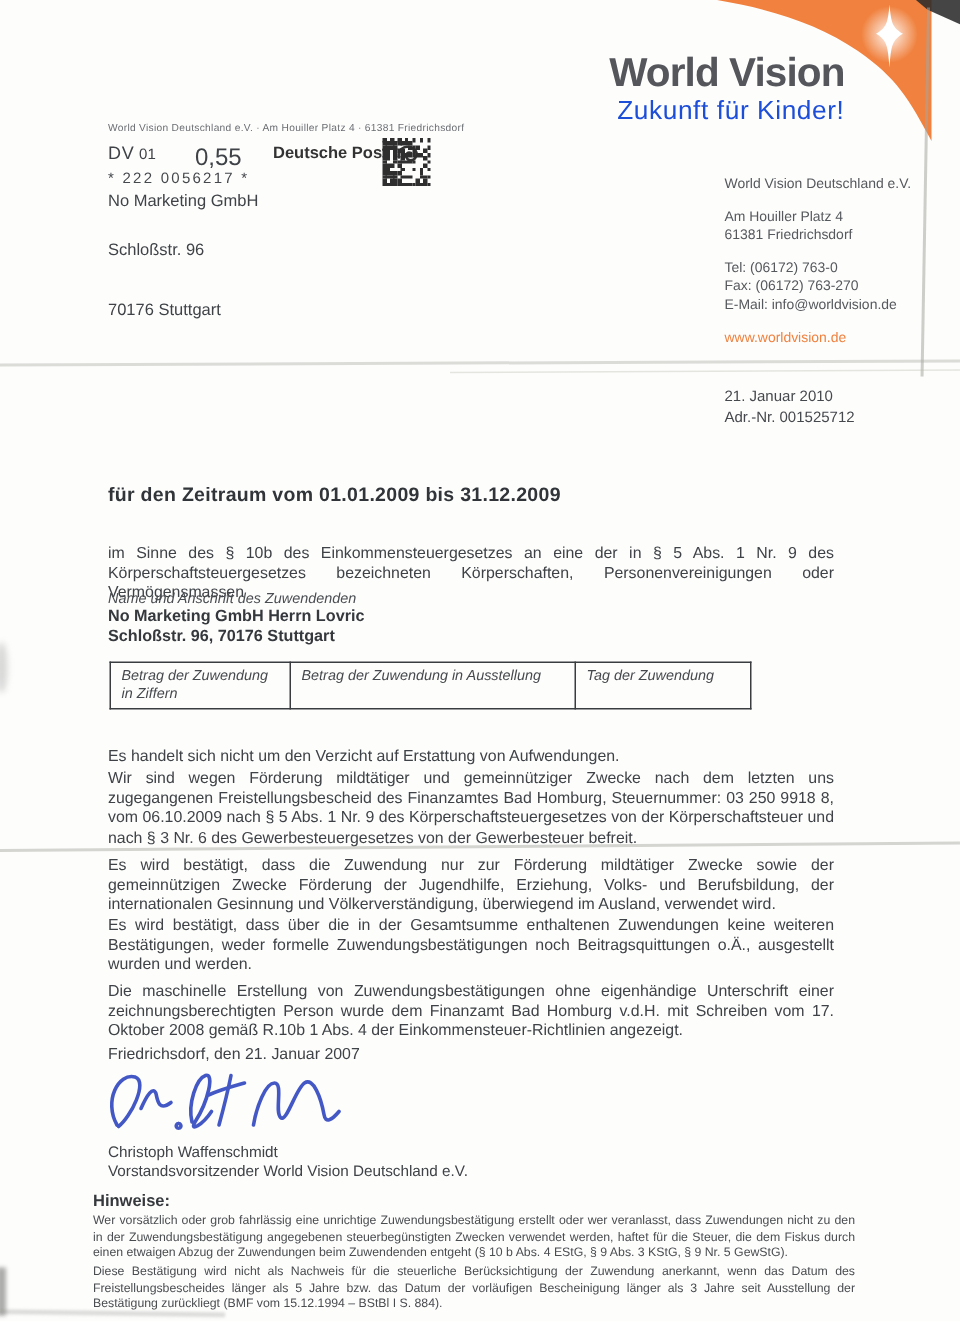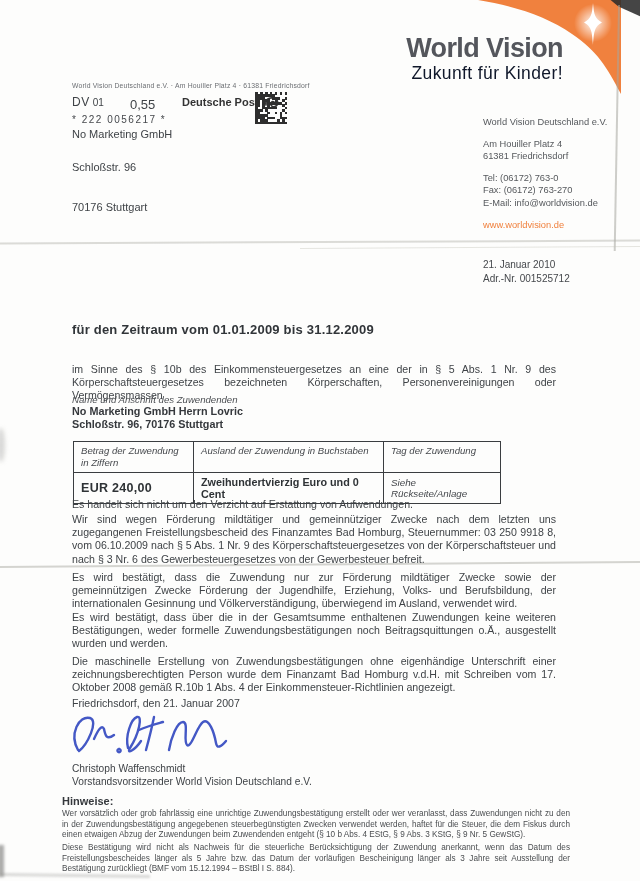--- a/index.html
+++ b/index.html
@@ -18,28 +18,28 @@
            transform:rotate(-.45deg);transform-origin:left;}
   .smudge-left{left:-3px;top:428px;width:8px;height:34px;background:rgba(150,150,145,.35);
                border-radius:50%;filter:blur(2px);}
   .smudge-bottom{left:-2px;top:845px;width:6px;height:32px;background:rgba(90,90,88,.5);filter:blur(1.5px);}
   .streak-bottom{left:0;top:874px;width:150px;height:3px;background:rgba(150,150,145,.35);
                  filter:blur(1px);transform:rotate(.8deg);}
 
   
   .logo{top:34px;right:77px;text-align:right;line-height:1.05;}
   .logo .wv{font-size:27px;font-weight:600;letter-spacing:-.6px;color:#54565c;}
-  .logo .tag{font-size:17.5px;font-weight:400;letter-spacing:.4px;color:#0f172a;margin-top:2px;}
+  .logo .tag{font-size:17.5px;font-weight:400;letter-spacing:.4px;color:#1d4ed8;margin-top:2px;}
 
   
   .sender-line{left:72px;top:82px;font-size:6.8px;color:#6b6e72;letter-spacing:.2px;}
   .postage-row{left:72px;top:95px;width:250px;height:18px;font-size:11px;color:#3f4347;}
   .postage-row .dv{font-size:12px;letter-spacing:.5px;}
   .postage-row .dvnum{font-size:10px;}
-  .postage-row .val{position:absolute;left:58px;top:2px;font-size:13px;}
+  .postage-row .val{position:absolute;left:58px;top:2px;font-size:16px;}
   .postage-row .carrier{position:absolute;left:110px;top:1px;font-weight:700;font-size:11px;color:#333;}
   .posthorn{position:absolute;left:192px;top:0px;}
   .barcode{left:255px;top:92px;width:32px;height:32px;}
   .barcode .cell{position:absolute;background:#2e2e2e;}
   .code-line{left:72px;top:114px;font-size:10px;letter-spacing:1.5px;color:#45484c;}
   .recipient-name{left:72px;top:128px;font-size:11px;color:#3f4347;}
   .recipient-street{left:72px;top:161px;font-size:11px;}
   .recipient-city{left:72px;top:176px;font-size:11px;margin-top:25px;}
 
   
@@ -259,27 +259,22 @@
 
   <table class="abs don-table">
     <colgroup>
         <col style="width:120px">
         <col style="width:190px">
         <col style="width:117px">
       </colgroup>
     <tbody>
         <tr>
       <td class="hdr">Betrag der Zuwendung in Ziffern</td>
-      <td class="hdr">Ausland der Zuwendung in Buchstaben</td>
+      <td class="hdr">Betrag der Zuwendung in Ausstellung</td>
       <td class="hdr">Tag der Zuwendung</td>
-    </tr>
-    <tr>
-      <td class="val v-num">EUR 240,00</td>
-      <td class="val v-words">Zweihundertvierzig Euro und 0 Cent</td>
-      <td class="val v-day">Siehe Rückseite/Anlage</td>
     </tr>
   </tbody>
     </table>
 
   <p class="abs body-p p1" style="margin:0;">Es handelt sich nicht um den Verzicht auf Erstattung von Aufwendungen.</p>
   <p class="abs body-p p2" style="margin:0;">Wir sind wegen Förderung mildtätiger und gemeinnütziger Zwecke nach dem letzten uns zugegangenen Freistellungsbescheid des Finanzamtes Bad Homburg, Steuernummer: 03 250 9918 8, vom 06.10.2009 nach § 5 Abs. 1 Nr. 9 des Körperschaftsteuergesetzes von der Körperschaftsteuer und nach § 3 Nr. 6 des Gewerbesteuergesetzes von der Gewerbesteuer befreit.</p>
   <p class="abs body-p p3" style="margin:0;">Es wird bestätigt, dass die Zuwendung nur zur Förderung mildtätiger Zwecke sowie der gemeinnützigen Zwecke Förderung der Jugendhilfe, Erziehung, Volks- und Berufsbildung, der internationalen Gesinnung und Völkerverständigung, überwiegend im Ausland, verwendet wird.</p>
   <p class="abs body-p p4" style="margin:0;">Es wird bestätigt, dass über die in der Gesamtsumme enthaltenen Zuwendungen keine weiteren Bestätigungen, weder formelle Zuwendungsbestätigungen noch Beitragsquittungen o.Ä., ausgestellt wurden und werden.</p>
   <p class="abs body-p p5" style="margin:0;">Die maschinelle Erstellung von Zuwendungsbestätigungen ohne eigenhändige Unterschrift einer zeichnungsberechtigten Person wurde dem Finanzamt Bad Homburg v.d.H. mit Schreiben vom 17. Oktober 2008 gemäß R.10b 1 Abs. 4 der Einkommensteuer-Richtlinien angezeigt.</p>
 

